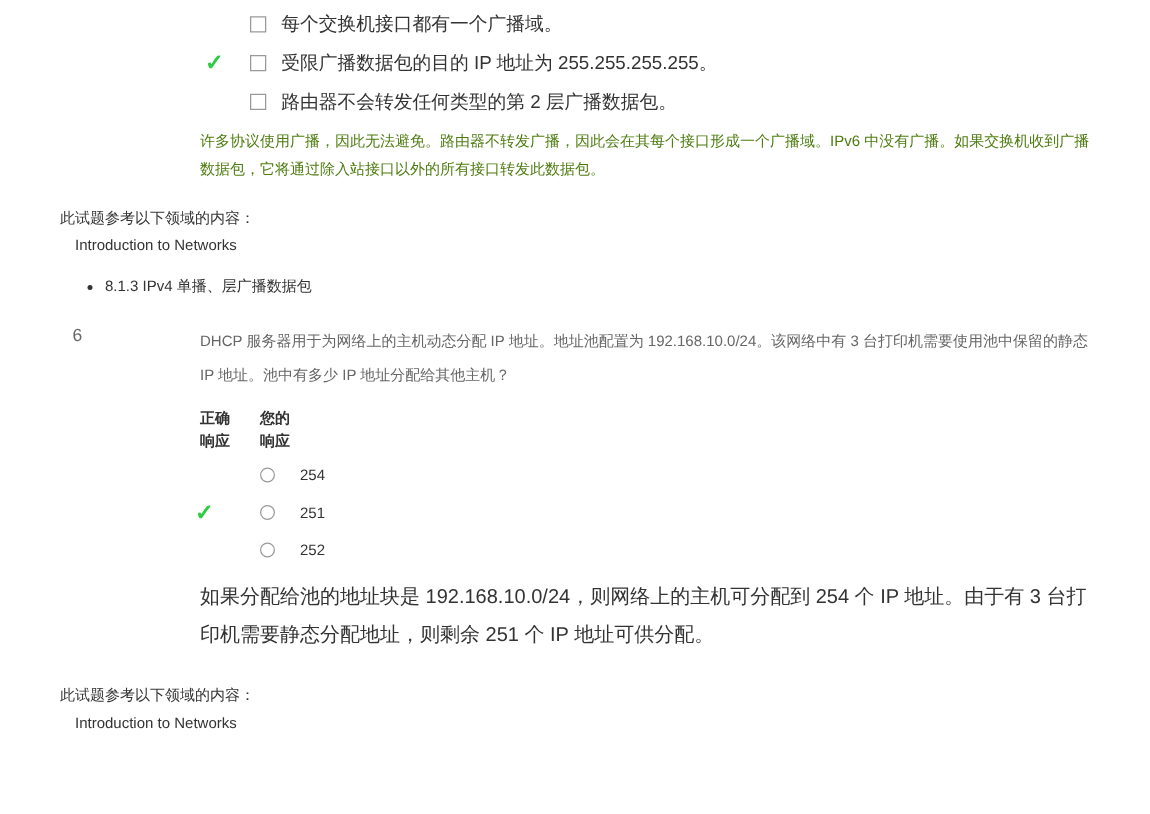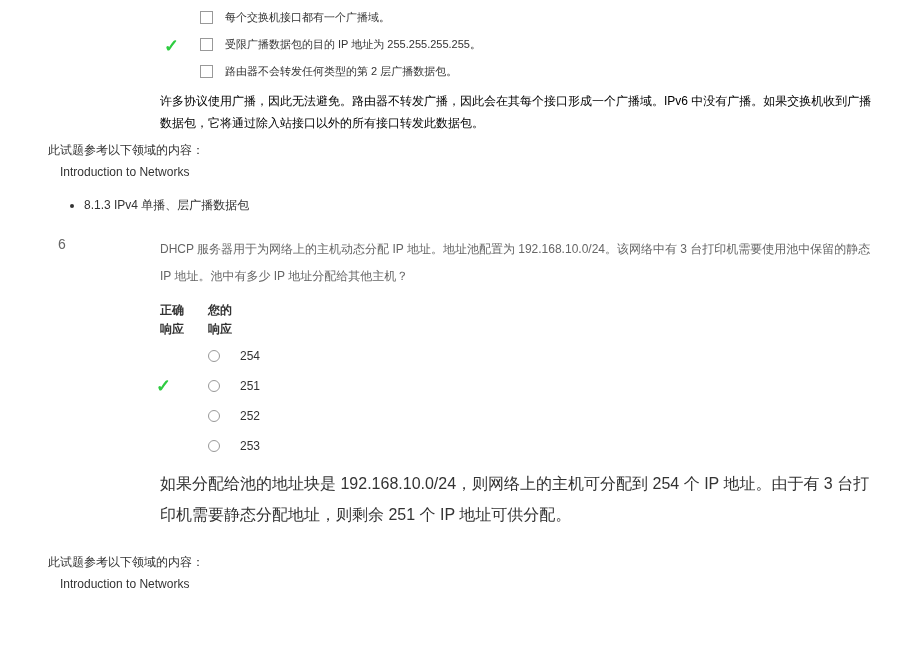--- a/index.html
+++ b/index.html
@@ -32,30 +32,30 @@
     }
     .check-mark {
       position: absolute;
       left: -36px;
       top: -2px;
       color: #2ecc40;
       font-size: 18px;
       font-weight: bold;
     }
     .option-text {
-      font-size: 11px;
+      font-size: 15px;
       color: #333;
     }
     .explanation {
       margin-left: 120px;
       margin-top: 6px;
-      margin-bottom: 8px;
+      margin-bottom: 20px;
       font-size: 12px;
       line-height: 1.8;
-      color: #000000;
+      color: #4d7c0f;
     }
     .reference-section {
       margin-left: 8px;
       margin-bottom: 18px;
     }
     .reference-title {
       font-size: 12px;
       margin-bottom: 6px;
     }
     .reference-content {
@@ -180,24 +180,20 @@
     <span class="check-mark">✓</span>
     <span class="radio"></span>
     <span class="radio-text">251</span>
   </div>
 
   <div class="radio-row">
     <span class="radio"></span>
     <span class="radio-text">252</span>
   </div>
 
-  <div class="radio-row">
-    <span class="radio"></span>
-    <span class="radio-text">253</span>
-  </div>
 
   <div class="explanation2">如果分配给池的地址块是 192.168.10.0/24，则网络上的主机可分配到 254 个 IP 地址。由于有 3 台打印机需要静态分配地址，则剩余 251 个 IP 地址可供分配。</div>
 </div>
 
 <div class="reference-section">
   <div class="reference-title">此试题参考以下领域的内容：</div>
   <div class="reference-content">Introduction to Networks</div>
 </div>
 
 </body></html>

